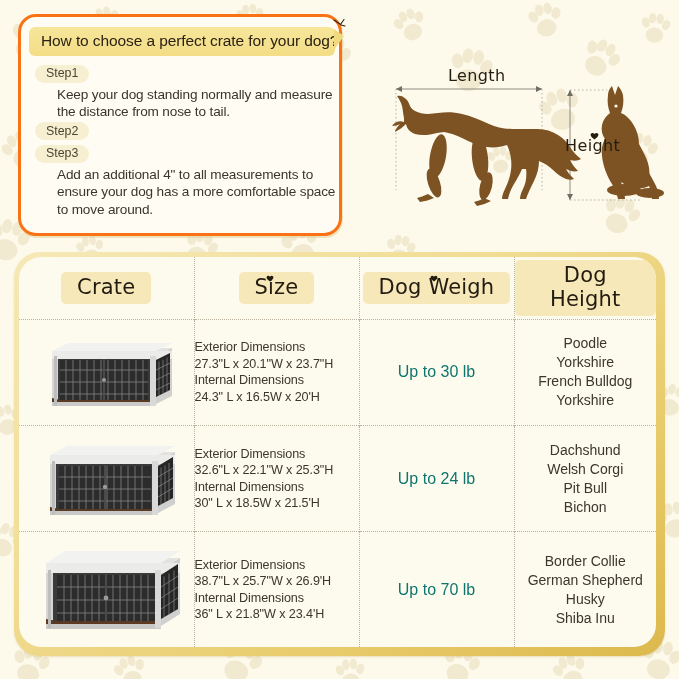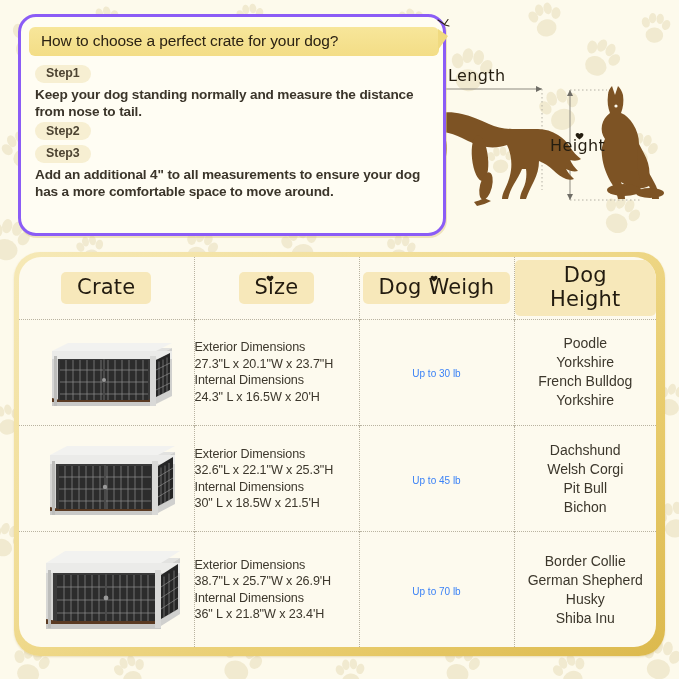--- a/index.html
+++ b/index.html
@@ -20,24 +20,24 @@
     z-index: 0;
     pointer-events: none;
     opacity: 1;
   }
 
   
   .info-panel {
     position: absolute;
     left: 18px;
     top: 14px;
-    width: 428px;
+    width: 324px;
     height: 222px;
     background: #fffdf3;
-    border: 3px solid #8b5cf6;
+    border: 3px solid #f97316;
     border-radius: 18px;
     z-index: 3;
     box-shadow: 1px 2px 0 rgba(221,199,131,.45);
   }
 
   .info-title {
     position: absolute;
     left: 8px;
     top: 10px;
     right: 4px;
@@ -60,59 +60,59 @@
     border-top: 7px solid transparent;
     border-bottom: 14px solid transparent;
   }
   .title-spark {
     position: absolute;
     right: -12px;
     top: -8px;
     width: 14px; height: 12px;
   }
 
-  .steps { position: absolute; left: 14px; top: 46px; right: 0; font-weight: bold; }
+  .steps { position: absolute; left: 14px; top: 46px; right: 0; }
 
   .step-badge {
     display: inline-block;
     background: #f7efd2;
     border-radius: 9px;
     padding: 1.5px 11px 2.5px 11px;
     font-size: 12.4px;
     color: #4d4432;
     margin-bottom: 3px;
   }
 
   .step-text {
     font-size: 13.6px;
     line-height: 17.5px;
     color: #3b352a;
     margin-bottom: 9px;
     letter-spacing: -.15px;
   }
-  .step-text:last-child { margin-bottom: 0; }
+  .step-text:last-child { margin-bottom: 0; margin-left: 22px; }
 
   
   .diagram {
     position: absolute;
     left: 392px;
     top: 50px;
     width: 278px;
     height: 195px;
     z-index: 2;
   }
   .dim-label {
     position: absolute;
     font-size: 16px;
     color: #241d10;
     font-family: "DejaVu Sans", sans-serif;
     letter-spacing: .4px;
   }
   .label-length { left: 36px; top: 16px; margin-left: 20px; }
-  .label-height { left: 158px; top: 86px; }
+  .label-height { left: 173px; top: 86px; }
 
   
   .table-panel {
     position: absolute;
     left: 14px;
     top: 252px;
     width: 651px;
     height: 404px;
     z-index: 3;
     border-radius: 26px;
@@ -169,22 +169,22 @@
   .cell-weight  { width: 155px; text-align: center; }
   .cell-breeds  { padding-left: 16px; }
 
   .size-text {
     font-size: 12.6px;
     line-height: 16.5px;
     color: #3c372c;
     letter-spacing: -.1px;
   }
   .weight-text {
-    font-size: 10px;
-    color: #3b82f6;
+    font-size: 16px;
+    color: #0f766e;
   }
   .breeds-text {
     font-size: 14px;
     line-height: 19px;
     color: #3c372c;
     text-align: center;
   }
 
   .crate-img { width: 152px; height: 92px; display: block; margin: 0 auto; }
 </style>
@@ -518,21 +518,21 @@
               </g>
             </svg>
           </td>
           <td class="cell-size colsep">
             <div class="size-text">Exterior Dimensions</div>
             <div class="size-text">32.6"L x 22.1"W x 25.3"H</div>
             <div class="size-text">Internal Dimensions</div>
             <div class="size-text">30" L x 18.5W x 21.5'H</div>
           </td>
           <td class="cell-weight colsep">
-            <span class="weight-text">Up to 45 lb</span>
+            <span class="weight-text">Up to 24 lb</span>
           </td>
           <td class="cell-breeds">
             <div class="breeds-text">Dachshund</div>
             <div class="breeds-text">Welsh Corgi</div>
             <div class="breeds-text">Pit Bull</div>
             <div class="breeds-text">Bichon</div>
           </td>
         </tr>
 
         <tr>

